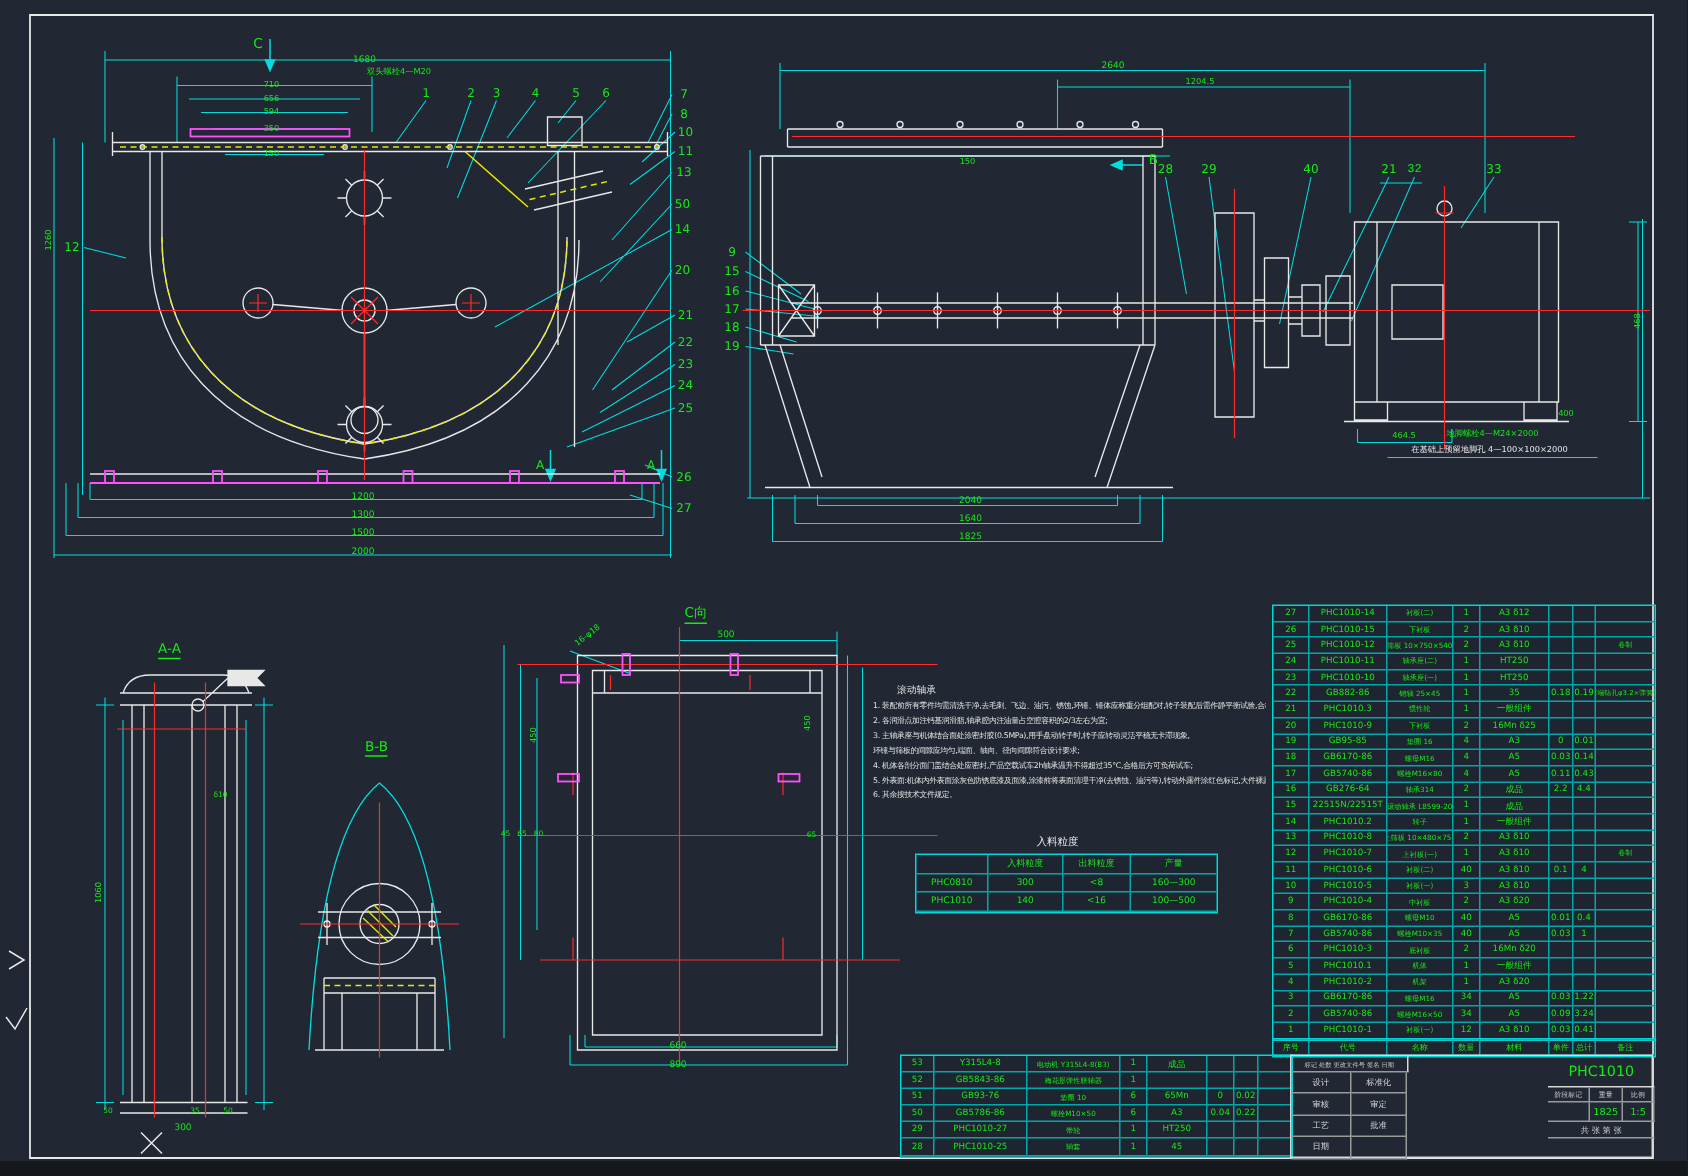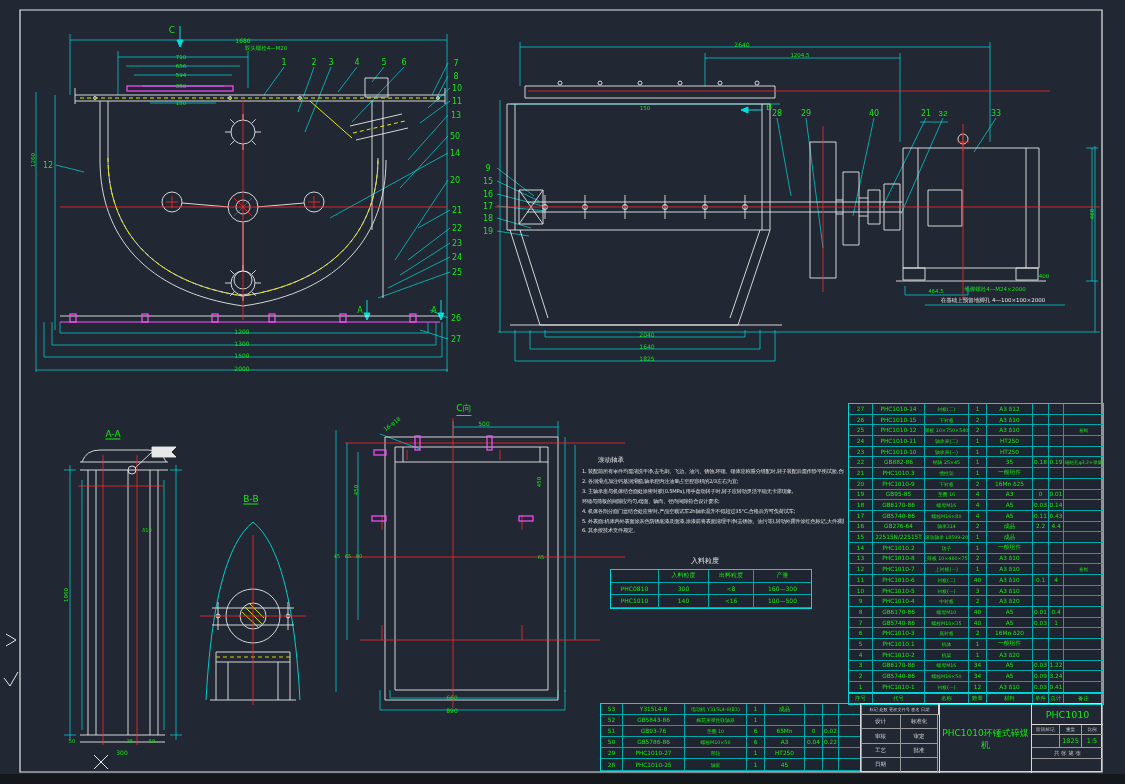--- a/index.html
+++ b/index.html
@@ -639,21 +639,20 @@
   <div id="sig-grid">
         <div class="cell">设计</div>
         <div class="cell">标准化</div>
         <div class="cell">审核</div>
         <div class="cell">审定</div>
         <div class="cell">工艺</div>
         <div class="cell">批准</div>
         <div class="cell">日期</div>
         <div class="cell"></div>
       </div>
-  <div id="tb-name">PHC1010环锤式碎煤机</div>
   <div id="tb-right">
     <div id="tb-no">PHC1010</div>
     <div id="tb-fheaders">
       <span>阶段标记</span>
       <span>重量</span>
       <span>比例</span>
     </div>
     <div id="tb-fvalues">
       <span></span>
       <span>1825</span>

